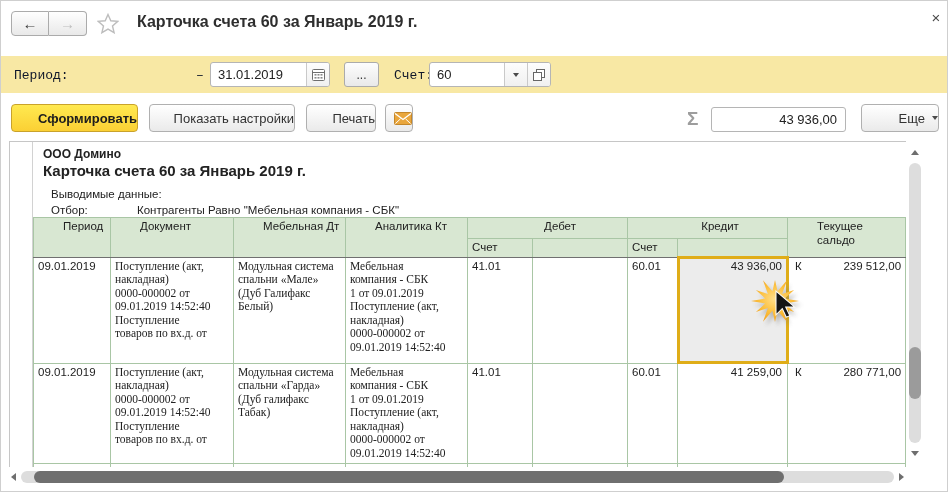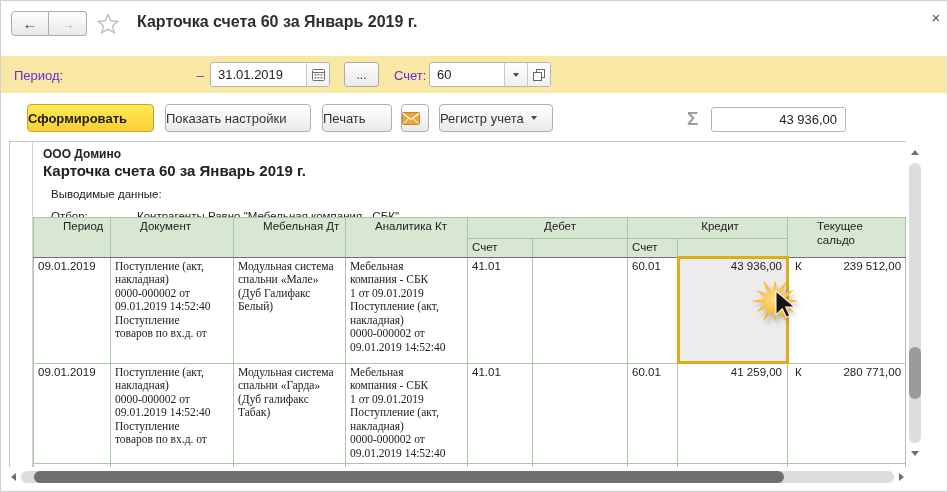--- a/index.html
+++ b/index.html
@@ -11,52 +11,52 @@
   .nav { position:absolute; left:10px; top:10px; display:flex; }
   .nav button { width:38px; height:25px; background:linear-gradient(#fefefe,#e9e9e9); border:1px solid #ababab; font-size:15px; line-height:1; cursor:default; font-family:inherit; }
   .nav .back { border-radius:4px 0 0 4px; color:#3a3a3a; }
   .nav .fwd  { border-radius:0 4px 4px 0; border-left:none; color:#bdbdbd; }
   .star-wrap { position:absolute; left:96px; top:12px; width:22px; height:21px; }
   .win-title { position:absolute; left:136px; top:12px; font-size:16px; font-weight:600; color:#2e2e2e; white-space:nowrap; }
   .close-btn { position:absolute; left:926px; top:8px; width:18px; height:18px; background:none; border:none; font-size:15px; color:#4a4a4a; line-height:18px; text-align:center; font-family:inherit; }
 
   
   #filterbar { position:absolute; left:0; top:55px; width:948px; height:37px; background:#f8e8a4; }
-  .flabel { position:absolute; top:50%; transform:translateY(-50%); font-size:13px; color:#6d28d9; white-space:nowrap; }
+  .flabel { position:absolute; top:50%; transform:translateY(-50%); font-size:13px; color:#0f172a; white-space:nowrap;font-family:Liberation Mono, monospace; }
   .field { position:absolute; top:6px; height:25px; background:#fff; border:1px solid #b5b5b5; border-radius:3px; display:flex; overflow:hidden; }
   .field input { flex:1; min-width:0; border:none; outline:none; font-family:inherit; font-size:13px; color:#222; padding:0 0 0 7px; background:transparent; }
   .seg { width:23px; flex:0 0 auto; border-left:1px solid #c9c9c9; display:flex; align-items:center; justify-content:center; background:linear-gradient(#fdfdfd,#f0f0f0); }
   .caret { width:0; height:0; border-left:3.5px solid transparent; border-right:3.5px solid transparent; border-top:4px solid #4a4a4a; }
   #date-from { left:66px;  width:120px; }
   #dash { left:192px; width:14px; text-align:center; }
   #date-to   { left:209px; width:120px; }
   #btn-dots  { position:absolute; left:343px; top:6px; width:35px; height:25px; background:linear-gradient(#fdfdfd,#e9e9e9); border:1px solid #ababab; border-radius:3px; font-size:12px; color:#333; line-height:18px; font-family:inherit; }
   #acct-field { left:428px; width:122px; }
 
   
   #toolbar { position:absolute; left:0; top:100px; width:948px; height:38px; background:#fff; }
-  .tbtn { position:absolute; top:3px; height:28px; border:1px solid #b0b0b0; border-radius:4px; background:linear-gradient(#ffffff,#eaeaea); font-size:13px; color:#333; display:flex; align-items:center; justify-content:flex-start; gap:7px; font-family:inherit;margin-left:16px; }
+  .tbtn { position:absolute; top:3px; height:28px; border:1px solid #b0b0b0; border-radius:4px; background:linear-gradient(#ffffff,#eaeaea); font-size:13px; color:#333; display:flex; align-items:center; justify-content:flex-end; gap:7px; font-family:inherit; }
   #btn-generate { left:10px;  width:127px; background:linear-gradient(#ffe950,#fbd034); border-color:#c9a22b; font-weight:bold; color:#1d1d1d; }
   #btn-settings { left:148px; width:146px; }
   #btn-print    { left:305px; width:70px; }
   #btn-mail     { left:384px; width:28px; }
   #btn-register { left:422px; width:114px; }
   #sigma     { position:absolute; left:686px; top:7px; font-size:19px; font-weight:bold; color:#9d9d9d; }
   #sum-field { position:absolute; left:710px; top:6px; width:135px; height:25px; border:1px solid #b5b5b5; border-radius:3px; font-family:inherit; font-size:13px; color:#222; text-align:right; padding-right:8px; background:#fff; outline:none; }
   #btn-more  { left:860px; width:78px; }
 
   
   #report { position:absolute; left:8px; top:140px; width:897px; height:326px; border-top:1px solid #c6c6c6; border-left:1px solid #c6c6c6; color:#222; overflow:hidden; }
   #strip { position:absolute; left:0; top:0; width:23px; height:100%; background:#fff; border-right:1px solid #d2d2d2; }
   #org    { position:absolute; left:33px; top:5px;  font-size:12px; font-weight:bold; white-space:nowrap; }
   #rtitle { position:absolute; left:33px; top:20px; font-size:15px; font-weight:bold; white-space:nowrap; }
   .inforow { position:absolute; left:33px; display:flex; font-size:11.5px; white-space:nowrap; }
   .inforow .lbl { width:94px; flex:0 0 auto;padding-left:8px; }
   #info-output { top:46px; }
-  #info-filter { top:68px; }
+  #info-filter { top:62px; }
 
   
   #tbl { position:absolute; left:23px; top:75px; width:872px; border-collapse:collapse; table-layout:fixed; }
   #tbl th, #tbl td { border:1px solid #a9c6a5; font-weight:normal; text-align:left; vertical-align:top; padding:2px 4px; font-size:11.5px; line-height:13.5px; color:#222; overflow:hidden; }
   #tbl th { background:#d8e7d2; }
   #tbl tr.h1 th { height:21px;padding-left:29px; }
   #tbl tr.h2 th { height:16px; border-bottom:1px solid #707070; }
   #tbl th.sp { border-bottom:1px solid #707070; }
   #tbl .c { text-align:center; }
   #tbl .num { text-align:right; padding-right:5px; }
@@ -149,26 +149,26 @@
     <button class="tbtn" id="btn-settings">
       <span>Показать настройки</span>
     </button>
     <button class="tbtn" id="btn-mail">
       <svg width="18" height="13" viewBox="0 0 18 13">
         <rect x="0.5" y="0.5" width="17" height="12" rx="1" fill="#e9a63c" stroke="#c4872a"></rect>
         <path d="M1,1.5 L9,7.5 L17,1.5" fill="none" stroke="#fff" stroke-width="1.3"></path>
         <path d="M1.5,11.5 L6.5,6.8 M16.5,11.5 L11.5,6.8" fill="none" stroke="#fff" stroke-width="1"></path>
       </svg>
     </button>
-    <button class="tbtn" id="btn-register">
-      <span>Регистр учета</span>
-      <span class="caret"></span>
-    </button>
     <span id="sigma">Σ</span>
     <input id="sum-field" value="43 936,00" style="">
+    <button class="tbtn" id="btn-more">
+      <span>Еще</span>
+      <span class="caret"></span>
+    </button>
   </div>
 
   <div id="report">
     <div id="strip"></div>
     <div id="org">ООО Домино</div>
     <div id="rtitle">Карточка счета 60 за Январь 2019 г.</div>
     <div class="inforow" id="info-output">
       <span class="lbl">Выводимые данные:</span>
     </div>
     <div class="inforow" id="info-filter">

